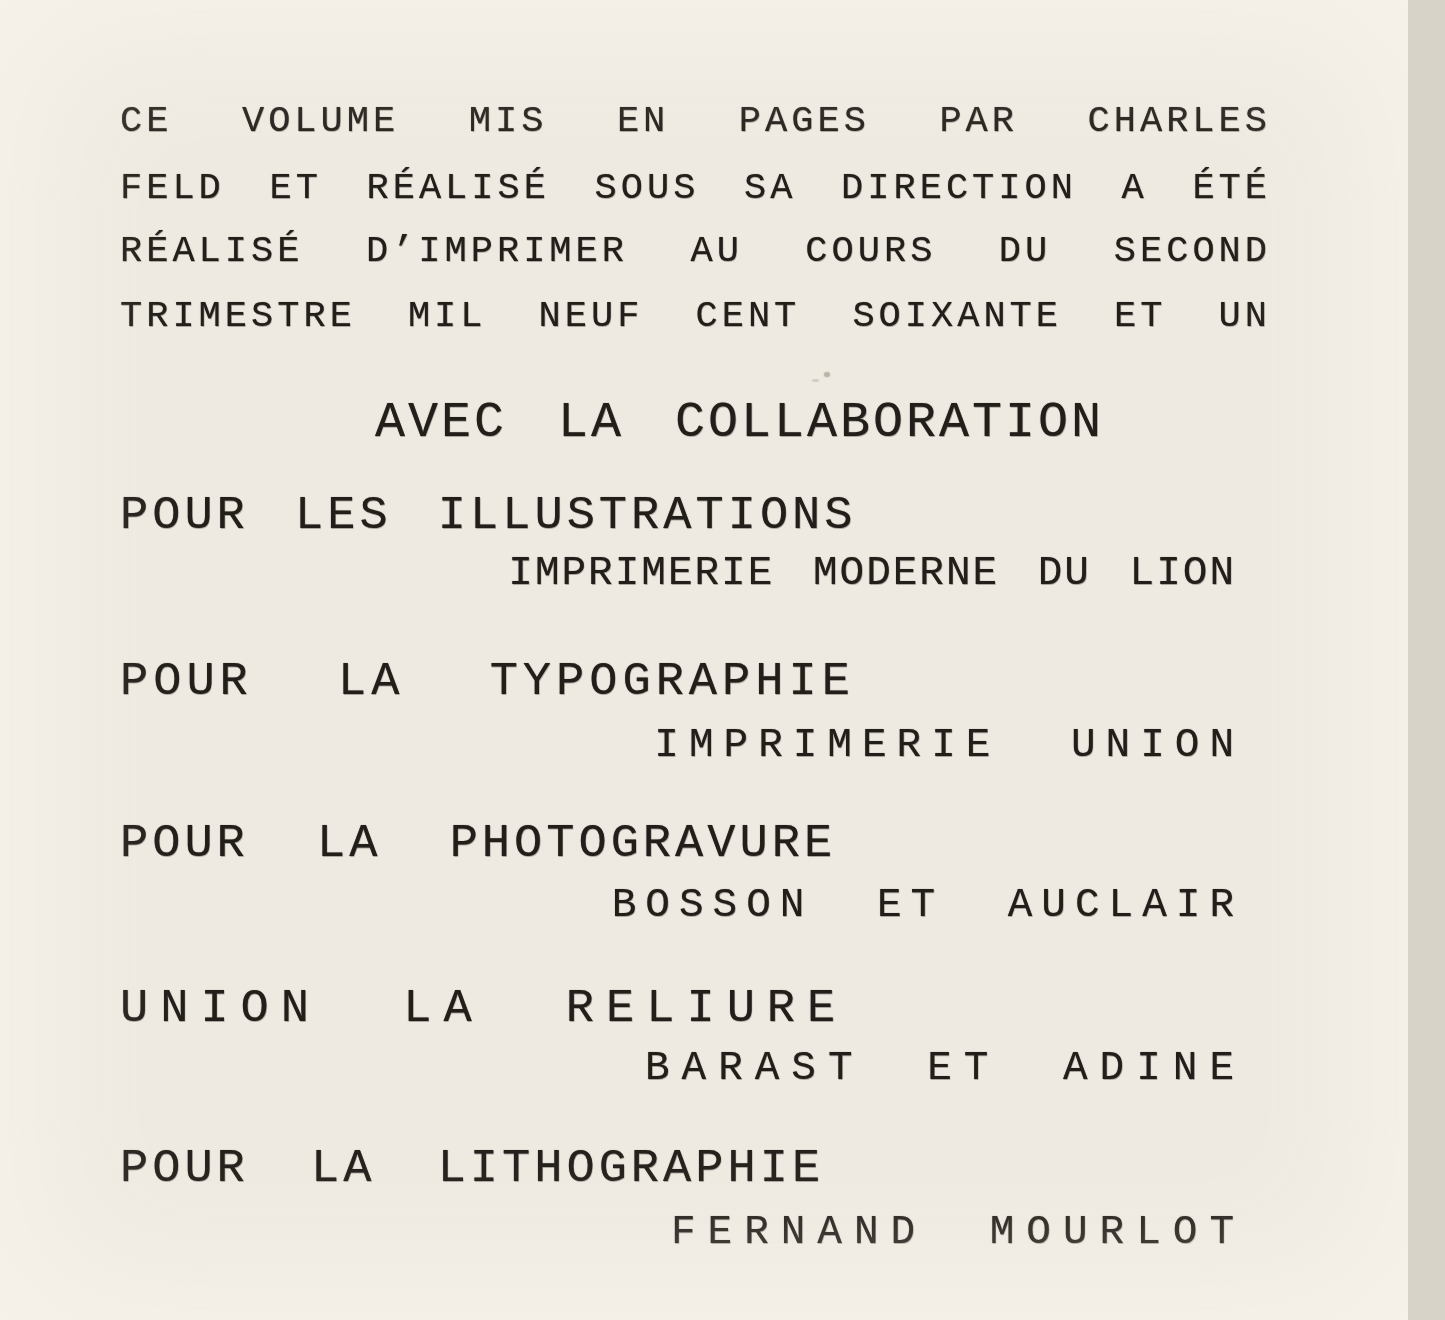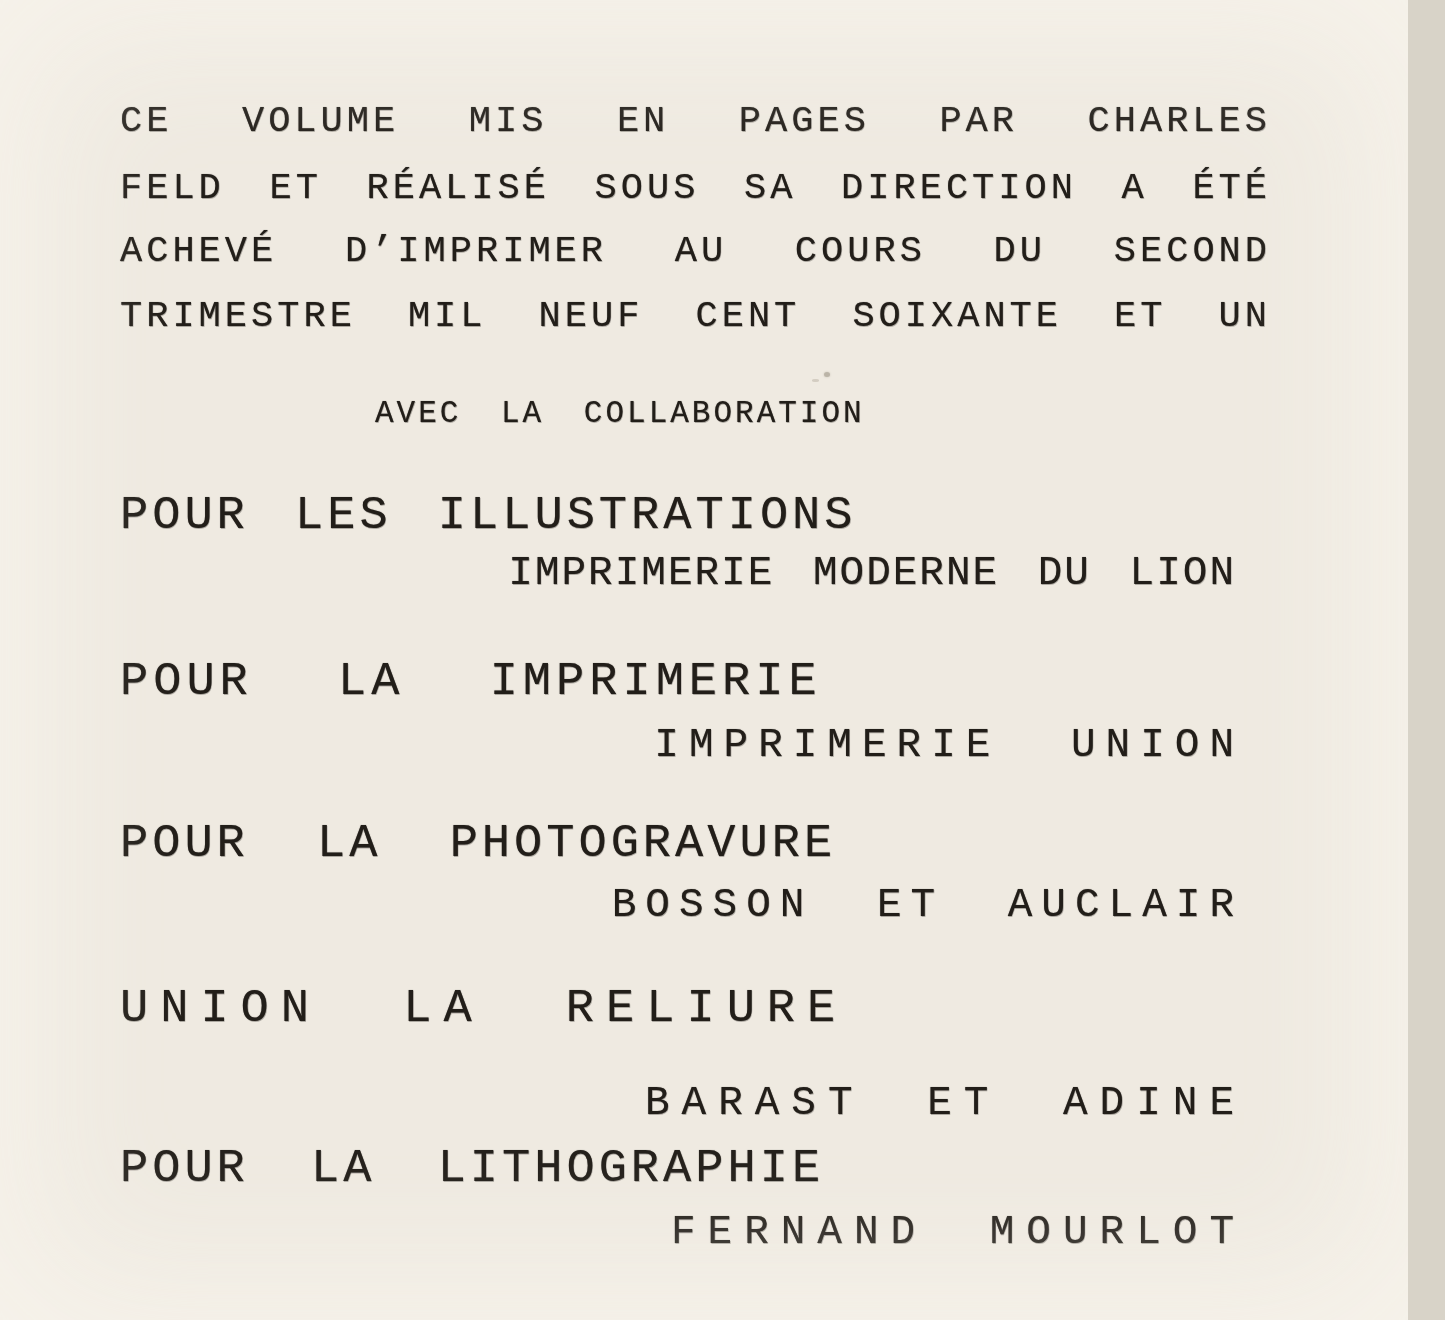--- a/index.html
+++ b/index.html
@@ -42,21 +42,21 @@
     text-align-last: justify;
   }
   .par-1 { top: 103px; }
   .par-2 { top: 170px; }
   .par-3 { top: 233px; }
   .par-4 { top: 298px; }
   
   .collab {
     top: 398px;
     left: 375px;
-    font-size: 31px;
+    font-size: 50px;
     letter-spacing: 3px;
     word-spacing: 18px;
   }
   
   .role {
     left: 120px;
     font-size: 47px;
   }
   .role-illustrations { top: 492px;  letter-spacing: 4px;  word-spacing: 14px; }
   .role-typographie   { top: 658px;  letter-spacing: 5px;  word-spacing: 52px; }
@@ -65,21 +65,21 @@
   .role-lithographie  { top: 1145px; letter-spacing: 4px;  word-spacing: 30px; }
   
   .name {
     right: 174px;
     font-size: 41px;
     text-align: center;
   }
   .name-illustrations { top: 553px;  letter-spacing: 2px;  word-spacing: 12px; margin-right: -2px; }
   .name-typographie   { top: 725px;  letter-spacing: 10px; word-spacing: 36px; margin-right: -10px; }
   .name-photogravure  { top: 885px;  letter-spacing: 9px;  word-spacing: 30px; margin-right: -9px; }
-  .name-reliure       { top: 1048px; letter-spacing: 12px; word-spacing: 26px; margin-right: -12px; margin-top: 35px; }
+  .name-reliure       { top: 1048px; letter-spacing: 12px; word-spacing: 26px; margin-right: -12px; }
   .name-lithographie  { top: 1212px; letter-spacing: 12px; word-spacing: 26px; margin-right: -12px; }
   
   .speck {
     position: absolute;
     border-radius: 50%;
     pointer-events: none;
   }
   .speck-1 {
     left: 824px; top: 372px;
     width: 6px; height: 5px;
@@ -94,33 +94,33 @@
   }
 </style>
 </head>
 <body>
 
 <div class="page">
 
   <div style="display:contents">
     <div class="line par-line par-1">CE VOLUME MIS EN PAGES PAR CHARLES</div>
     <div class="line par-line par-2">FELD ET RÉALISÉ SOUS SA DIRECTION A ÉTÉ</div>
-    <div class="line par-line par-3">ACHEVÉ D’IMPRIMER AU COURS DU SECOND</div>
+    <div class="line par-line par-3">RÉALISÉ D’IMPRIMER AU COURS DU SECOND</div>
     <div class="line par-line par-4">TRIMESTRE MIL NEUF CENT SOIXANTE ET UN</div>
   </div>
 
   <div class="line collab">AVEC LA COLLABORATION</div>
 
   <div style="display:contents">
     <div class="line role role-illustrations">POUR LES ILLUSTRATIONS</div>
     <div class="line name name-illustrations">IMPRIMERIE MODERNE DU LION</div>
   </div>
 
   <div style="display:contents">
-    <div class="line role role-typographie">POUR LA IMPRIMERIE</div>
+    <div class="line role role-typographie">POUR LA TYPOGRAPHIE</div>
     <div class="line name name-typographie">IMPRIMERIE UNION</div>
   </div>
 
   <div style="display:contents">
     <div class="line role role-photogravure">POUR LA PHOTOGRAVURE</div>
     <div class="line name name-photogravure">BOSSON ET AUCLAIR</div>
   </div>
 
   <div style="display:contents">
     <div class="line role role-reliure">UNION LA RELIURE</div>

